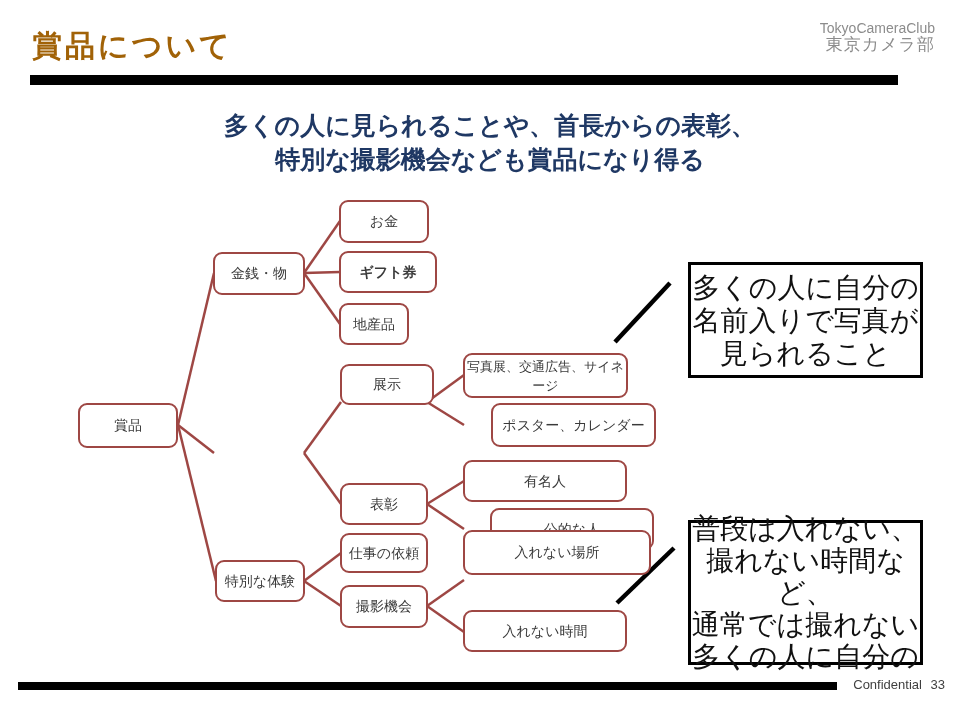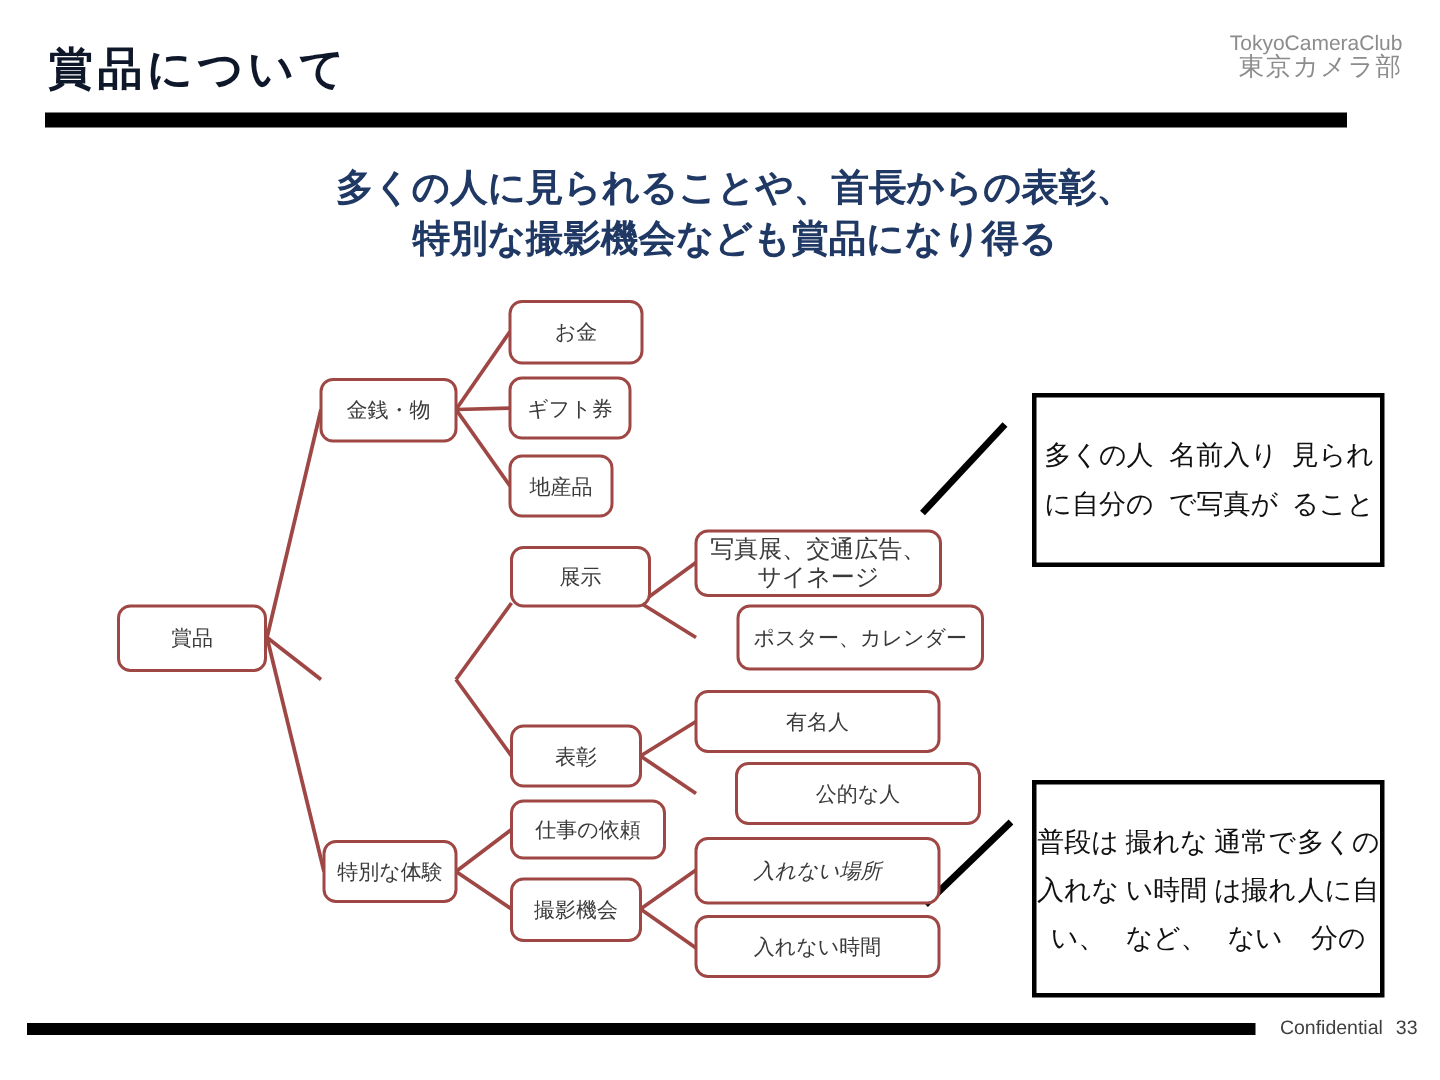--- a/index.html
+++ b/index.html
@@ -15,21 +15,21 @@
   body{
     width:960px;height:720px;position:relative;background:#ffffff;
     font-family:"Liberation Sans","DejaVu Sans",sans-serif;
     overflow:hidden;
   }
   .slide{position:absolute;inset:0;width:960px;height:720px;}
 
   
   .title{
     position:absolute;left:32px;top:26px;
-    font-size:30px;font-weight:bold;color:#0f172a;letter-spacing:3px;
+    font-size:30px;font-weight:bold;color:#a16207;letter-spacing:3px;
     white-space:nowrap;
   }
   .header-bar{
     position:absolute;left:30px;top:75px;width:868px;height:10px;
     background:var(--header-bar);
   }
   .logo{
     position:absolute;right:25px;top:21px;text-align:right;line-height:1.1;
     color:var(--logo-gray);
   }
@@ -42,50 +42,50 @@
     color:var(--subtitle-text);font-weight:bold;font-size:25px;line-height:34px;
   }
 
   
   .node{
     position:absolute;box-sizing:border-box;background:#fff;
     border:2.5px solid var(--node-border);border-radius:9px;
     display:flex;align-items:center;justify-content:center;text-align:center;
     font-size:14px;color:#3a3a3a;z-index:2;line-height:19px;padding:1px 2px;
   }
-  .node.small{font-size:16px;line-height:19px;}
+  .node.small{font-size:13px;line-height:19px;}
   #n0{left:78px;top:403px;width:100px;height:45px;}
   #n1{left:213px;top:252px;width:92px;height:43px;}
   #n2{left:213px;top:432px;width:92px;height:43px;}
   #n3{left:215px;top:560px;width:90px;height:42px;}
   #n4{left:339px;top:200px;width:90px;height:43px;}
-  #n5{left:339px;top:251px;width:82px;height:42px;}
+  #n5{left:339px;top:251px;width:98px;height:42px;font-weight:bold;}
   #n6{left:339px;top:303px;width:70px;height:42px;}
   #n7{left:340px;top:364px;width:94px;height:41px;}
   #n8{left:340px;top:483px;width:88px;height:42px;}
-  #n9{left:340px;top:533px;width:104px;height:40px;}
+  #n9{left:340px;top:533px;width:88px;height:40px;}
   #n10{left:340px;top:585px;width:88px;height:43px;}
   #n11{left:463px;top:353px;width:165px;height:45px;}
   #n12{left:463px;top:403px;width:165px;height:44px;margin-left:28px;}
   #n13{left:463px;top:460px;width:164px;height:42px;}
   #n14{left:463px;top:508px;width:164px;height:42px;margin-left:27px;}
-  #n15{left:463px;top:558px;width:164px;height:45px;font-style:italic;}
+  #n15{left:463px;top:530px;width:188px;height:45px;}
   #n16{left:463px;top:610px;width:164px;height:42px;}
 
   
   .lines{position:absolute;left:0;top:0;width:960px;height:720px;z-index:1;}
   .connector{stroke:var(--connector);stroke-width:2.5;fill:none;}
   .callout-line{stroke:#000;stroke-width:4.5;fill:none;}
 
   
   .annotation{
     position:absolute;box-sizing:border-box;background:#fff;
     border:3px solid var(--annotation-border);z-index:3;
-    display:flex;flex-direction:row;align-items:center;justify-content:center;
-    text-align:center;color:#111;font-size:18px;
+    display:flex;flex-direction:column;align-items:center;justify-content:center;
+    text-align:center;color:#111;font-size:28px;
   }
   #ann0{left:688px;top:262px;width:235px;height:116px;line-height:33px;}
   #ann1{left:688px;top:520px;width:235px;height:145px;line-height:32px;}
 
   
   .footer-bar{
     position:absolute;left:18px;top:682px;width:819px;height:8px;
     background:var(--footer-bar);
   }
   .footer-text{

